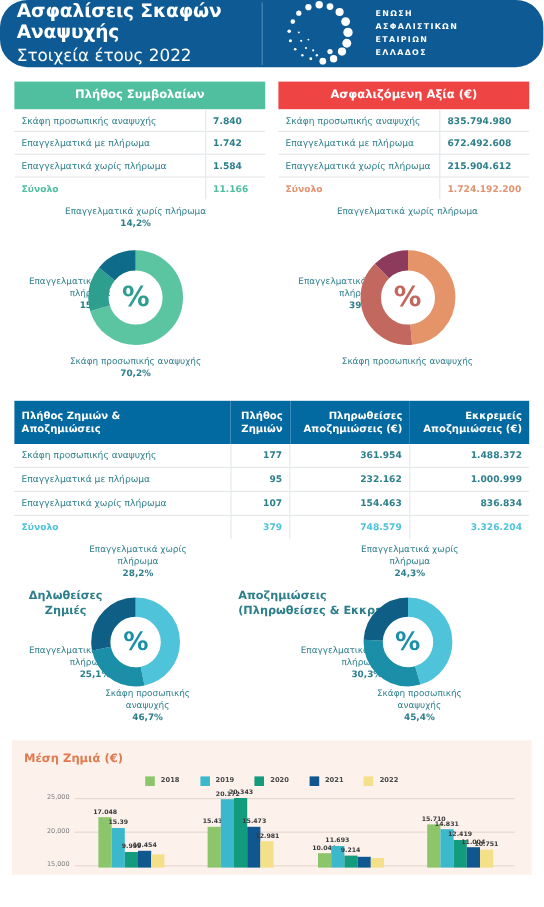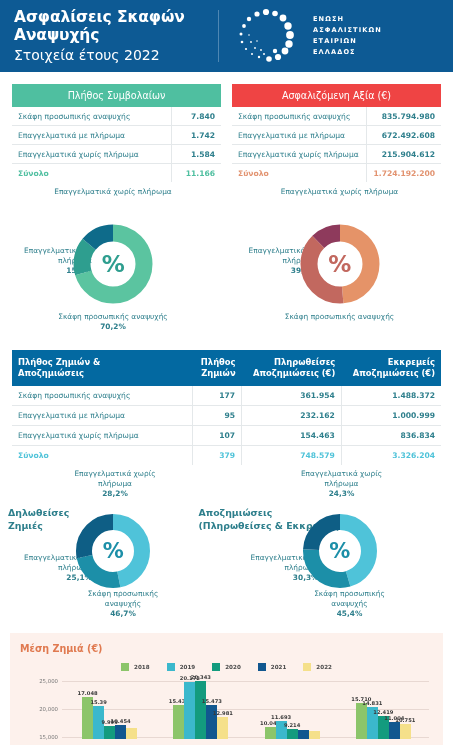--- a/index.html
+++ b/index.html
@@ -7,25 +7,26 @@
     width: 453px; height: 756px;
     font-family: "DejaVu Sans", sans-serif;
     background: #ffffff;
     overflow: hidden;
     position: relative;
   }
 
   
   .header {
     background: #0D5A94;
-    height: 72px;
+    height: 56px;
     display: flex;
     align-items: center;
     padding: 0 14px;
     position: relative;
+    border-radius: 23px;
   }
   .header-left { flex: 0 0 200px; color: #ffffff; }
   .header-title {
     font-size: 15.5px; font-weight: bold; line-height: 1.18;
     letter-spacing: -0.1px;
   }
   .header-sub {
     font-size: 14px; font-weight: normal; line-height: 1.2; margin-top: 3px;
   }
   .header-divider {
@@ -33,27 +34,27 @@
   }
   .header-right { display: flex; align-items: center; gap: 12px; }
   .logo-dots { width: 68px; height: 56px; }
   .logo-text { color: #ffffff; font-size: 6.6px; font-weight: bold; letter-spacing: 1.1px; line-height: 1.65; }
 
   
   .tables-row { display: flex; gap: 11px; padding: 12px 12px 0 12px; }
   .table-block { flex: 1; }
   .tbl { width: 100%; border-collapse: collapse; }
   .tbl th.tblhead {
-    color: #fff; font-size: 9.6px; font-weight: normal; padding: 6px 6px; text-align: center;
+    color: #fff; font-size: 9.6px; font-weight: bold; padding: 6px 6px; text-align: center;
   }
   .tbl td {
     font-size: 7.6px; padding: 4.5px 6px; border-bottom: 1px solid #e4e8ea; white-space: nowrap;
   }
   .tbl td.lbl { text-align: left; }
-  .tbl td.val { text-align: right; font-weight: bold; }
+  .tbl td.val { font-weight: bold; }
   .t-green th.tblhead { background: #4FBFA0; }
   .t-green td.lbl { color: #2E7F8C; }
   .t-green td.val { color: #2E7F8C; }
   .t-green tr.total td { color: #4FBFA0; font-weight: bold; border-bottom: none; }
   .t-orange th.tblhead { background: #ef4444; }
   .t-orange td.lbl { color: #2E7F8C; }
   .t-orange td.val { color: #2E7F8C; }
   .t-orange tr.total td { color: #E29370; font-weight: bold; border-bottom: none; }
   .tbl td.lbl { border-right: 1px solid #e4e8ea; }
 
@@ -217,20 +218,21 @@
       </tbody>
     </table>
   </div>
 </div>
 
 <div class="donuts-row">
 
   <div class="donut-cell">
     <div class="d-lab lab-top" style="left:38px; top:1px;">
       <div>Επαγγελματικά χωρίς πλήρωμα</div>
+      <div><b>14,2%</b></div>
     </div>
     <div class="d-lab lab-left" style="left:6px; top:60px;">
       <div>Επαγγελματικά με</div>
       <div>πλήρωμα</div>
       <div><b>15,6%</b></div>
     </div>
     <div class="d-lab lab-bottom" style="left:38px; top:126px;">
       <div>Σκάφη προσωπικής αναψυχής</div>
       <div><b>70,2%</b></div>
     </div>
@@ -314,21 +316,21 @@
         <td class="n">748.579</td>
         <td class="n">3.326.204</td>
       </tr>
     </tbody>
   </table>
 </div>
 
 <div class="donuts-row">
 
   <div class="donut-cell">
-    <div class="side-title" style="left:8px; top:38px;">
+    <div class="side-title" style="left:24px; top:38px;text-align:center;">
       <div>Δηλωθείσες</div>
       <div>Ζημιές</div>
     </div>
     <div class="d-lab lab-top" style="left:40px; top:0px;">
       <div>Επαγγελματικά χωρίς</div>
       <div>πλήρωμα</div>
       <div><b>28,2%</b></div>
     </div>
     <div class="d-lab lab-left" style="left:6px; top:84px;">
       <div>Επαγγελματικά με</div>

